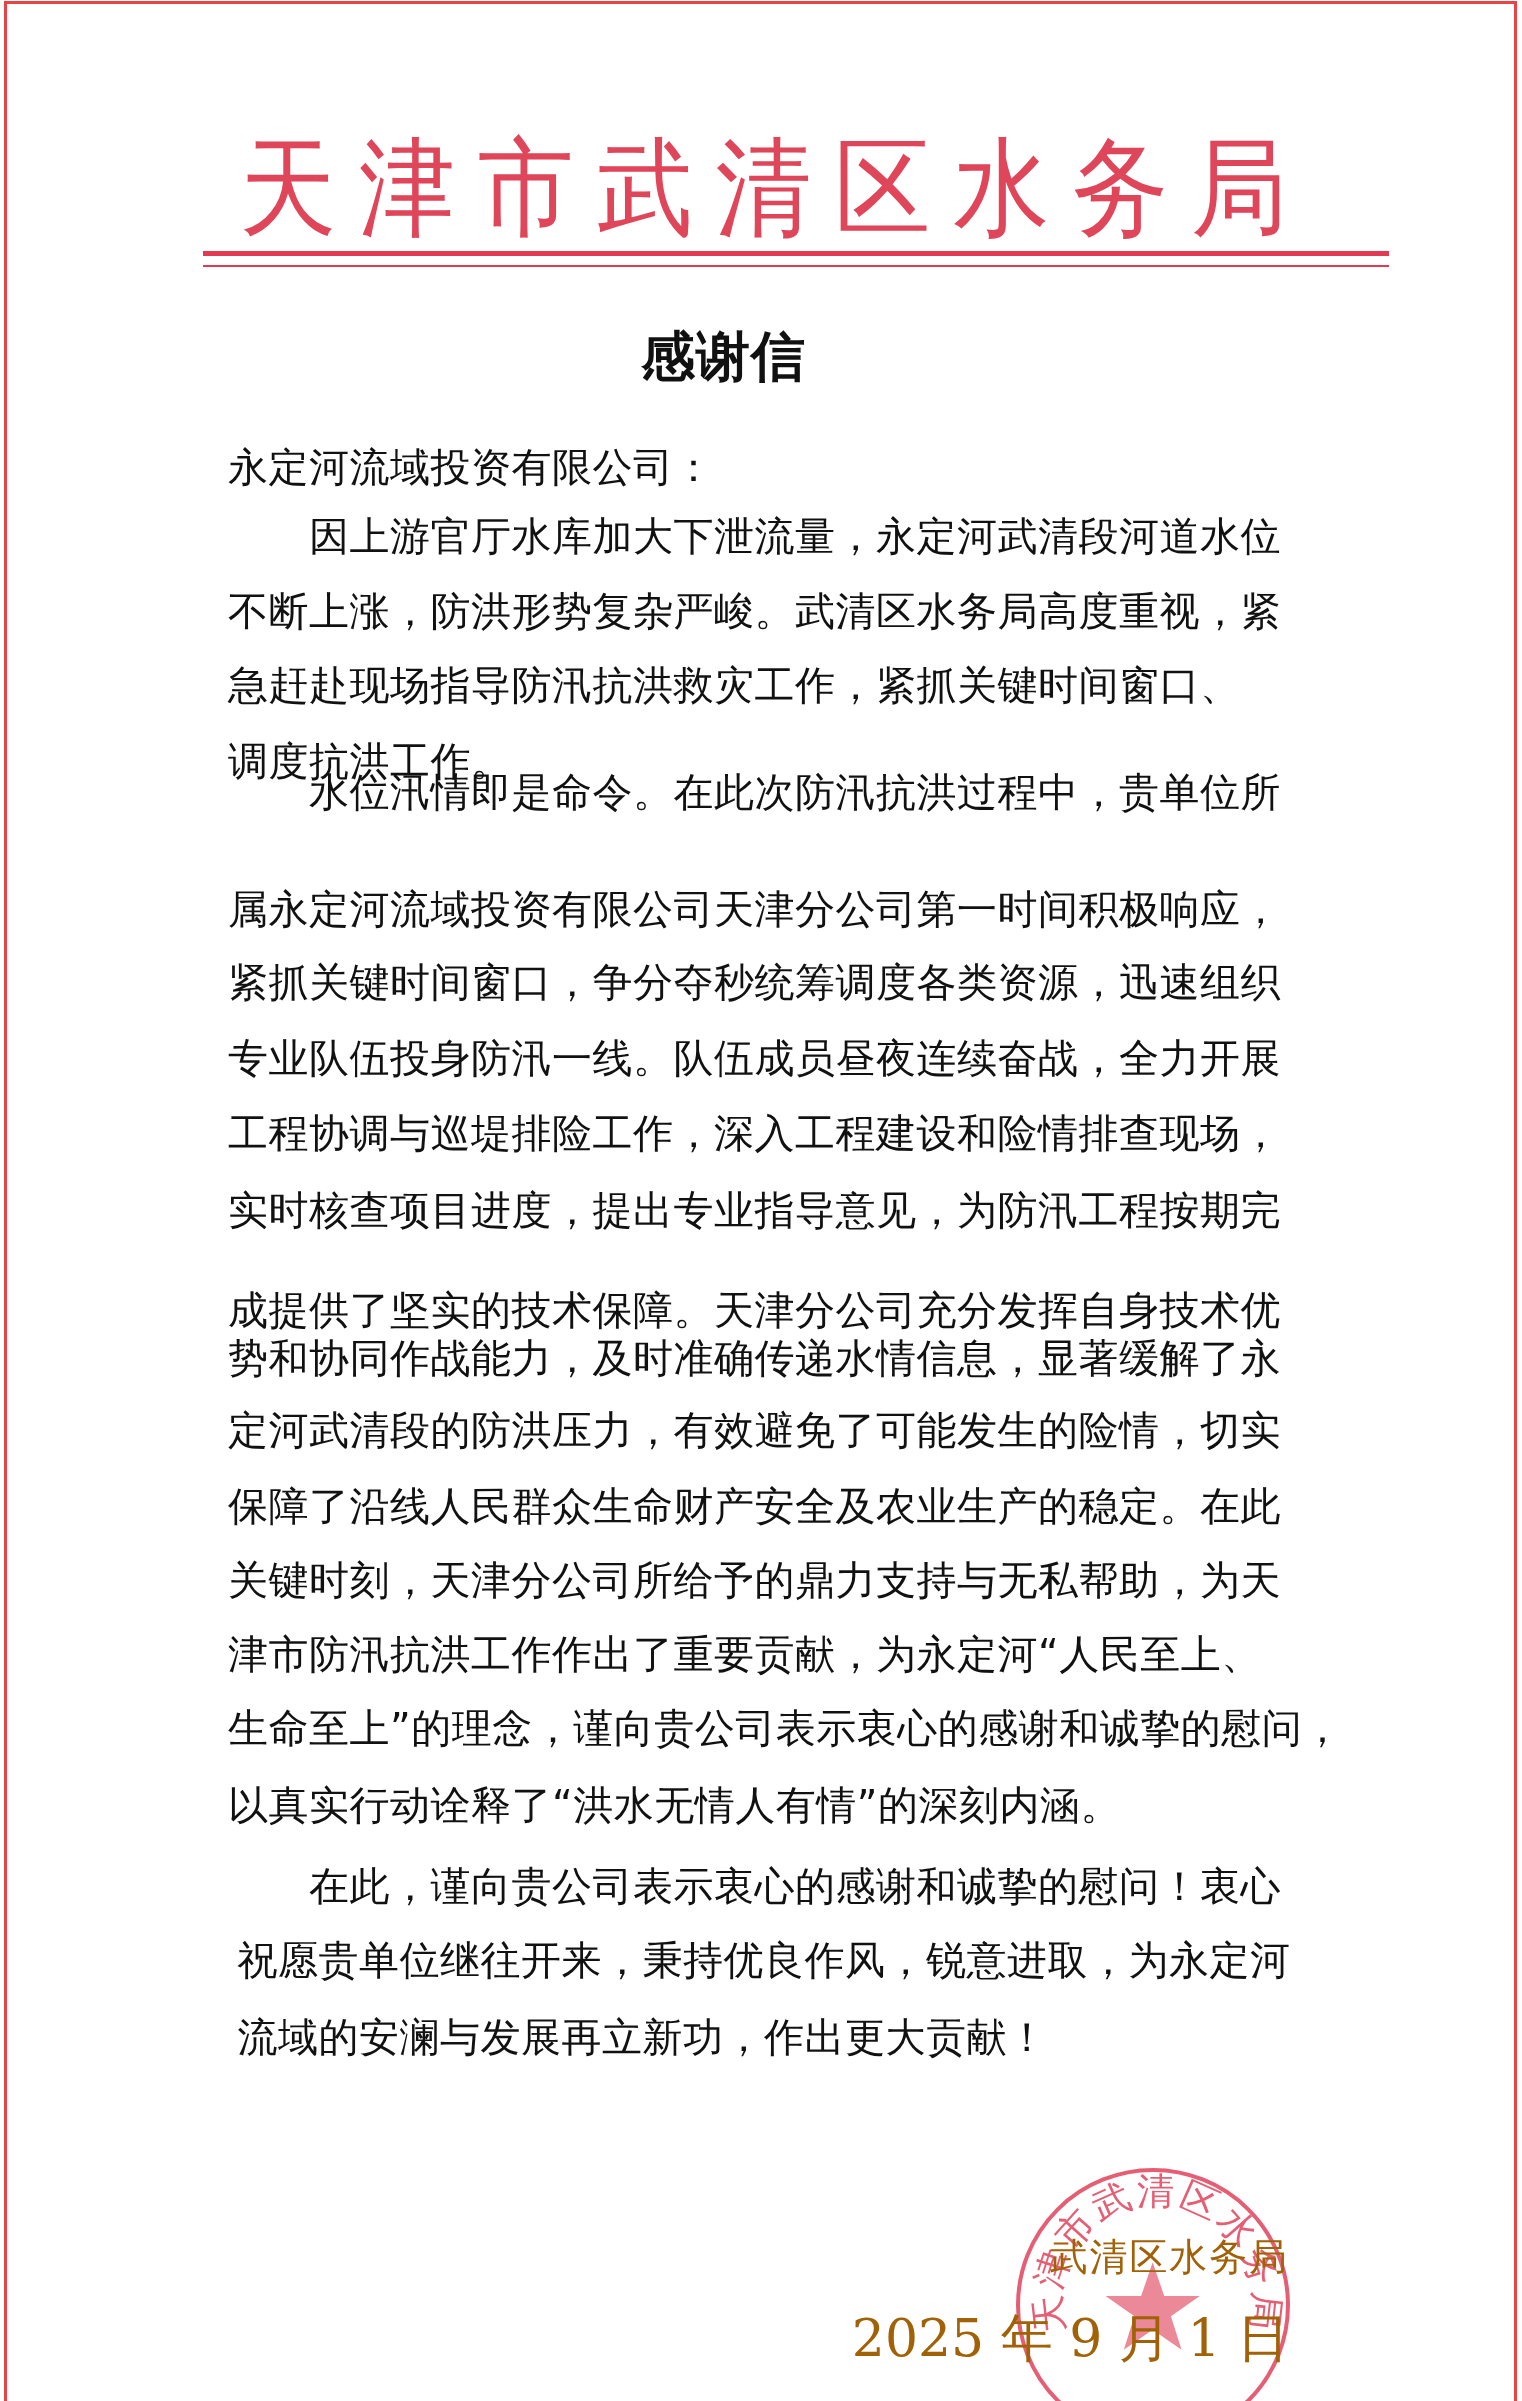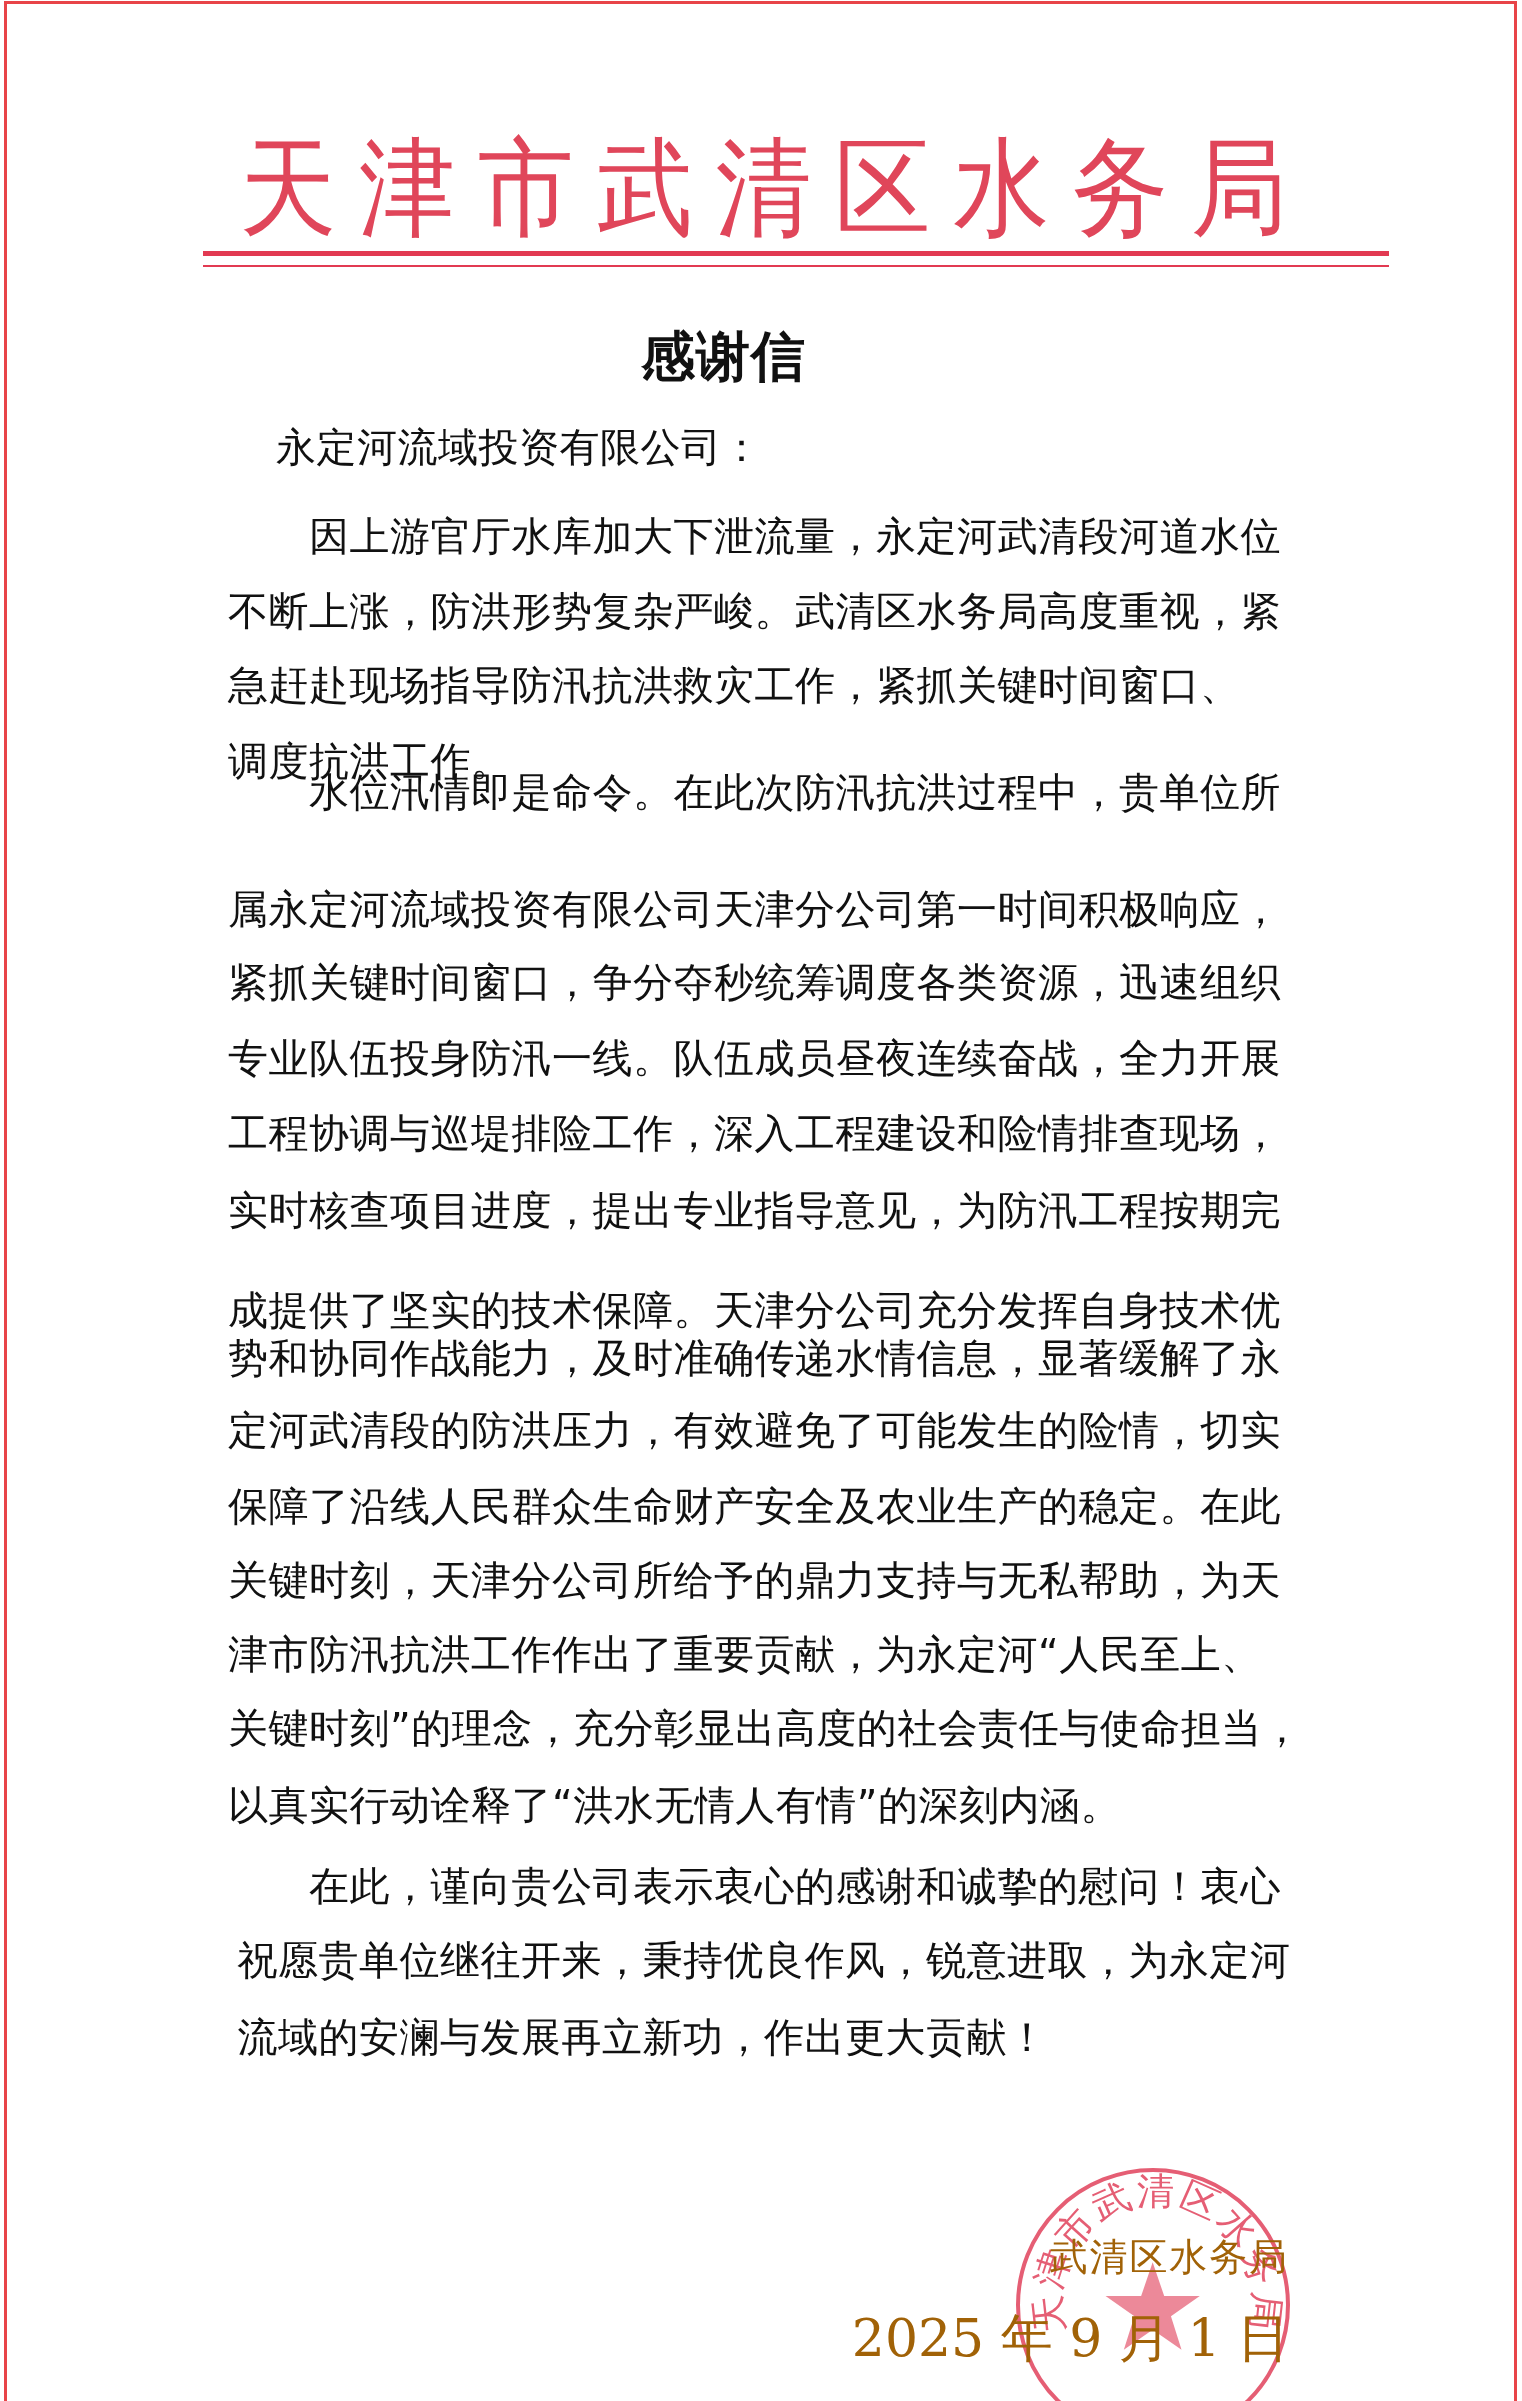--- a/index.html
+++ b/index.html
@@ -70,21 +70,21 @@
   <span>水</span>
   <span>务</span>
   <span>局</span>
 </div>
 <div class="rule-thick"></div>
 <div class="rule-thin"></div>
 
 <div class="heading">感谢信</div>
 
 <div class="body-text" style="top:0;">
-  <div class="line" style="top:410px;margin-left:48px;">永定河流域投资有限公司：</div>
+  <div class="line" style="top:430px;">永定河流域投资有限公司：</div>
 
   <div>
     <div class="line" style="top:499px;">　　因上游官厅水库加大下泄流量，永定河武清段河道水位</div>
     <div class="line" style="top:574px;">不断上涨，防洪形势复杂严峻。武清区水务局高度重视，紧</div>
     <div class="line" style="top:648px;">急赶赴现场指导防汛抗洪救灾工作，紧抓关键时间窗口、</div>
     <div class="line" style="top:724px;">调度抗洪工作。</div>
   </div>
 
   <div>
     <div class="line" style="top:755px;">　　水位汛情即是命令。在此次防汛抗洪过程中，贵单位所</div>
@@ -92,21 +92,21 @@
     <div class="line" style="top:945px;">紧抓关键时间窗口，争分夺秒统筹调度各类资源，迅速组织</div>
     <div class="line" style="top:1021px;">专业队伍投身防汛一线。队伍成员昼夜连续奋战，全力开展</div>
     <div class="line" style="top:1096px;">工程协调与巡堤排险工作，深入工程建设和险情排查现场，</div>
     <div class="line" style="top:1173px;">实时核查项目进度，提出专业指导意见，为防汛工程按期完</div>
     <div class="line" style="top:1274px;font-family:Liberation Serif, serif;">成提供了坚实的技术保障。天津分公司充分发挥自身技术优</div>
     <div class="line" style="top:1321px;">势和协同作战能力，及时准确传递水情信息，显著缓解了永</div>
     <div class="line" style="top:1393px;">定河武清段的防洪压力，有效避免了可能发生的险情，切实</div>
     <div class="line" style="top:1469px;">保障了沿线人民群众生命财产安全及农业生产的稳定。在此</div>
     <div class="line" style="top:1543px;">关键时刻，天津分公司所给予的鼎力支持与无私帮助，为天</div>
     <div class="line" style="top:1617px;">津市防汛抗洪工作作出了重要贡献，为永定河“人民至上、</div>
-    <div class="line" style="top:1691px;">关键时刻”的理念，充分彰显出高度的社会责任与使命担当，</div>
+    <div class="line" style="top:1691px;">生命至上”的理念，谨向贵公司表示衷心的感谢和诚挚的慰问，</div>
     <div class="line" style="top:1768px;">以真实行动诠释了“洪水无情人有情”的深刻内涵。</div>
   </div>
 
   <div>
     <div class="line" style="top:1849px;">　　在此，谨向贵公司表示衷心的感谢和诚挚的慰问！衷心</div>
     <div class="line" style="top:1923px; left:9.6px;">祝愿贵单位继往开来，秉持优良作风，锐意进取，为永定河</div>
     <div class="line" style="top:2000px; left:9.6px;">流域的安澜与发展再立新功，作出更大贡献！</div>
   </div>
 </div>
 

